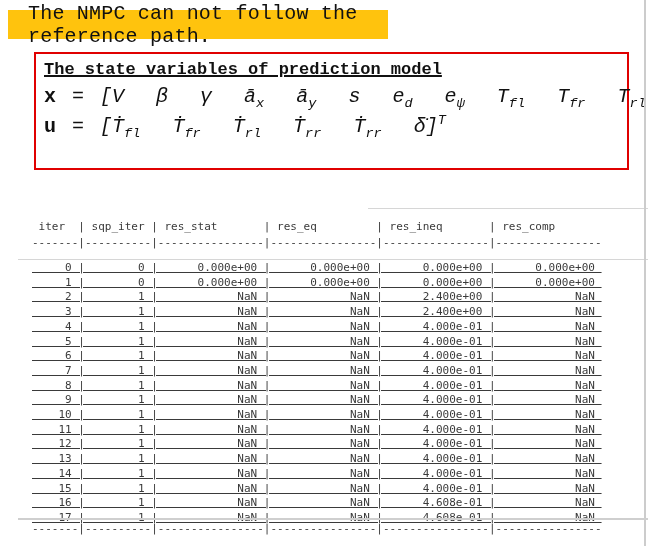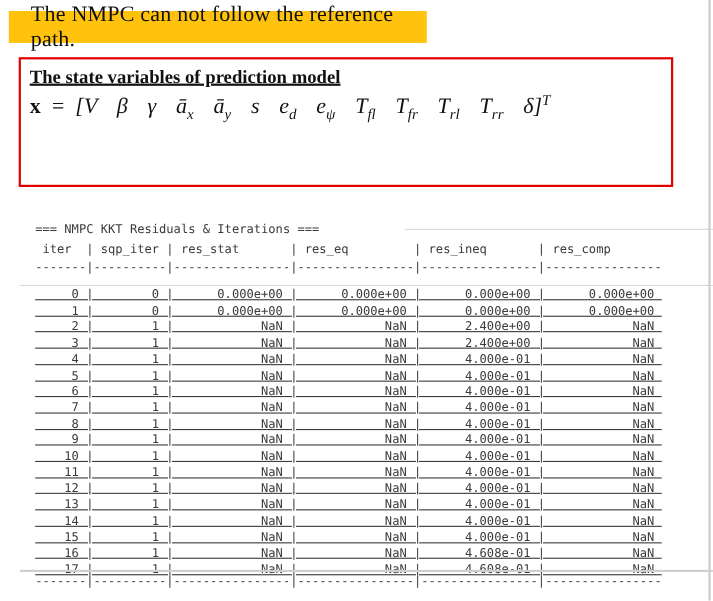--- a/index.html
+++ b/index.html
@@ -7,27 +7,27 @@
     width:648px;height:546px;position:relative;background:#ffffff;
     font-family:"Liberation Serif",serif;overflow:hidden;
   }
   
   .banner{
     position:absolute;left:8px;top:10px;width:380px;height:29px;
     display:flex;align-items:center;
   }
   .banner span{
     font-size:20px;color:#111111;padding-left:20px;letter-spacing:.2px;
-    font-family:Liberation Serif, serif;
+    font-family:Liberation Mono, monospace;
   }
   
   .model-box{
-    position:absolute;left:17px;top:52px;width:583px;height:110px;
+    position:absolute;left:34px;top:52px;width:583px;height:110px;
     border:2px solid #e00000;background:#ffffff;padding:4px 0 0 8px;
-    font-family:Liberation Serif, serif;color:#111111;
+    font-family:Liberation Mono, monospace;color:#111111;
   }
   .heading{
     font-size:17px;font-weight:bold;text-decoration:underline;
     text-decoration-thickness:1.5px;line-height:24px;white-space:pre;
   }
   .eq{font-size:20px;line-height:30px;white-space:pre;word-spacing:4px;}
   .eq .lhs{font-weight:bold;font-style:normal;}
   .eq .rhs{font-style:italic;}
   .eq sub{font-size:68%;font-style:italic;line-height:0;}
   .eq sup{font-size:68%;font-style:italic;line-height:0;}
@@ -55,24 +55,24 @@
 </head>
 <body>
 
 <div class="banner" style="background: rgb(255, 195, 13);">
   <span>The NMPC can not follow the reference path.</span>
 </div>
 
 <div class="model-box" style="border-color: rgb(224, 0, 0);">
   <div class="heading">The state variables of prediction model</div>
   <div class="eq"><span class="lhs">x</span> <span class="rhs">= [V  β  γ  ā<sub>x</sub>  ā<sub>y</sub>  s  e<sub>d</sub>  e<sub>ψ</sub>  T<sub>fl</sub>  T<sub>fr</sub>  T<sub>rl</sub>  T<sub>rr</sub>  δ]<sup>T</sup></span></div>
+  <div class="eq"><span class="lhs">u</span> <span class="rhs">= [Ṫ<sub>fl</sub>  Ṫ<sub>fr</sub>  Ṫ<sub>rl</sub>  Ṫ<sub>rr</sub>  Ṫ<sub>rr</sub>  δ̇]<sup>T</sup></span></div>
 </div>
 
 <div class="console">
-  <pre id="console-title" style="color: rgb(58, 58, 58);">=== NMPC KKT Residuals &amp; Iterations ===</pre>
   <pre id="console-header" style="color: rgb(58, 58, 58); text-align: right;"> iter  | sqp_iter | res_stat       | res_eq         | res_ineq       | res_comp       </pre>
   <pre id="console-sep-top" style="color: rgb(58, 58, 58);">-------|----------|----------------|----------------|----------------|----------------</pre>
   <pre id="console-rows" style="color: rgb(58, 58, 58); text-decoration: underline;">     0 |        0 |      0.000e+00 |      0.000e+00 |      0.000e+00 |      0.000e+00 
      1 |        0 |      0.000e+00 |      0.000e+00 |      0.000e+00 |      0.000e+00 
      2 |        1 |            NaN |            NaN |      2.400e+00 |            NaN 
      3 |        1 |            NaN |            NaN |      2.400e+00 |            NaN 
      4 |        1 |            NaN |            NaN |      4.000e-01 |            NaN 
      5 |        1 |            NaN |            NaN |      4.000e-01 |            NaN 
      6 |        1 |            NaN |            NaN |      4.000e-01 |            NaN 
      7 |        1 |            NaN |            NaN |      4.000e-01 |            NaN 

